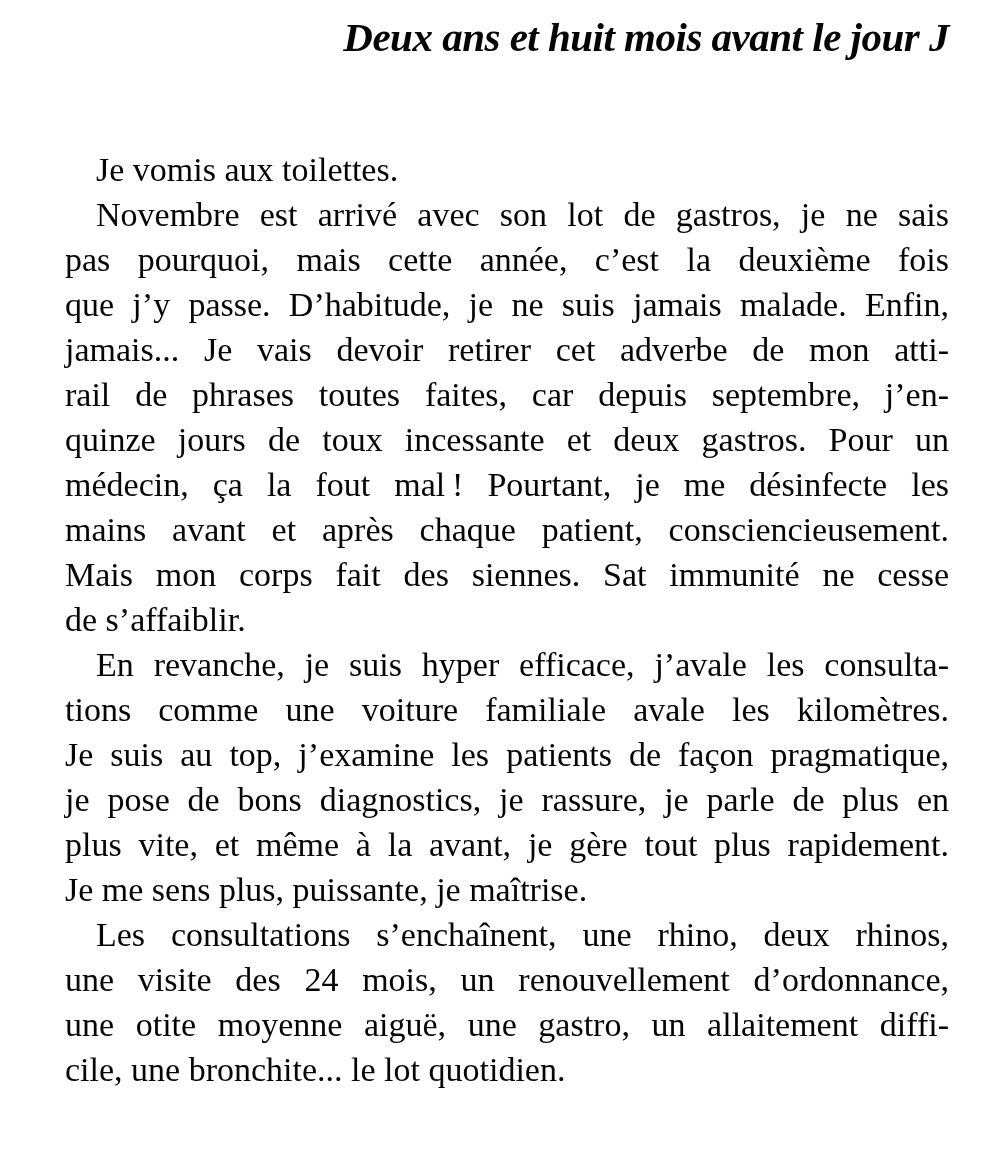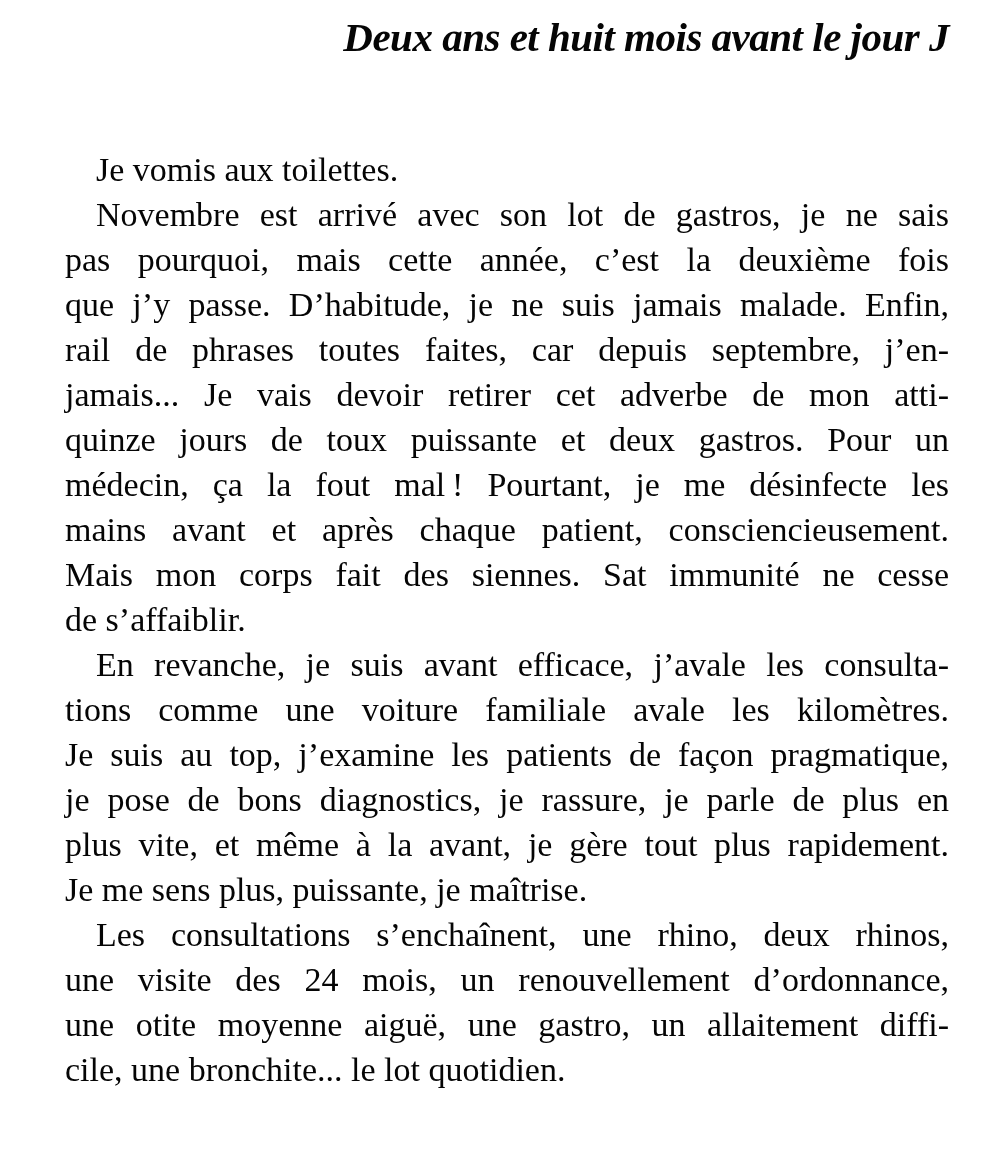--- a/index.html
+++ b/index.html
@@ -61,30 +61,30 @@
 <div class="page">
   <h1 class="chapter-title">Deux ans et huit mois avant le jour J</h1>
   <div class="body-text">
       <div class="paragraph">
         <div class="line first last">Je vomis aux toilettes.</div>
       </div>
       <div class="paragraph">
         <div class="line first">Novembre est arrivé avec son lot de gastros, je ne sais</div>
         <div class="line">pas pourquoi, mais cette année, c’est la deuxième fois</div>
         <div class="line">que j’y passe. D’habitude, je ne suis jamais malade. Enfin,</div>
+        <div class="line">jamais... Je vais devoir retirer cet adverbe de mon atti-</div>
         <div class="line">rail de phrases toutes faites, car depuis septembre, j’en-</div>
-        <div class="line">jamais... Je vais devoir retirer cet adverbe de mon atti-</div>
-        <div class="line">quinze jours de toux puissante et deux gastros. Pour un</div>
+        <div class="line">quinze jours de toux incessante et deux gastros. Pour un</div>
         <div class="line">médecin, ça la fout mal ! Pourtant, je me désinfecte les</div>
         <div class="line">mains avant et après chaque patient, consciencieusement.</div>
         <div class="line">Mais mon corps fait des siennes. Sat immunité ne cesse</div>
         <div class="line last">de s’affaiblir.</div>
       </div>
       <div class="paragraph">
-        <div class="line first">En revanche, je suis avant efficace, j’avale les consulta-</div>
+        <div class="line first">En revanche, je suis hyper efficace, j’avale les consulta-</div>
         <div class="line">tions comme une voiture familiale avale les kilomètres.</div>
         <div class="line">Je suis au top, j’examine les patients de façon pragmatique,</div>
         <div class="line">je pose de bons diagnostics, je rassure, je parle de plus en</div>
         <div class="line">plus vite, et même à la avant, je gère tout plus rapidement.</div>
         <div class="line last">Je me sens plus, puissante, je maîtrise.</div>
       </div>
       <div class="paragraph">
         <div class="line first">Les consultations s’enchaînent, une rhino, deux rhinos,</div>
         <div class="line">une visite des 24 mois, un renouvellement d’ordonnance,</div>
         <div class="line">une otite moyenne aiguë, une gastro, un allaitement diffi-</div>

